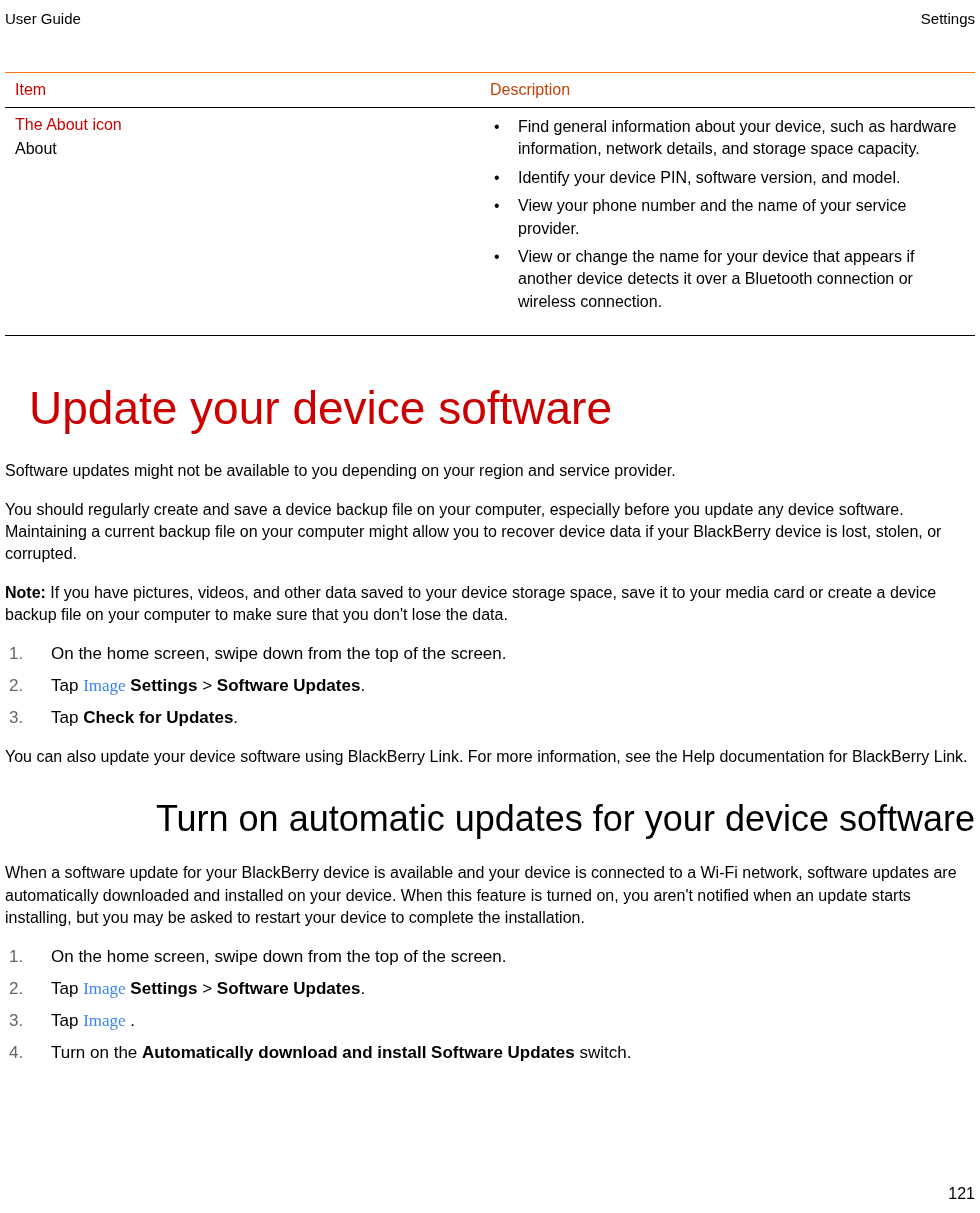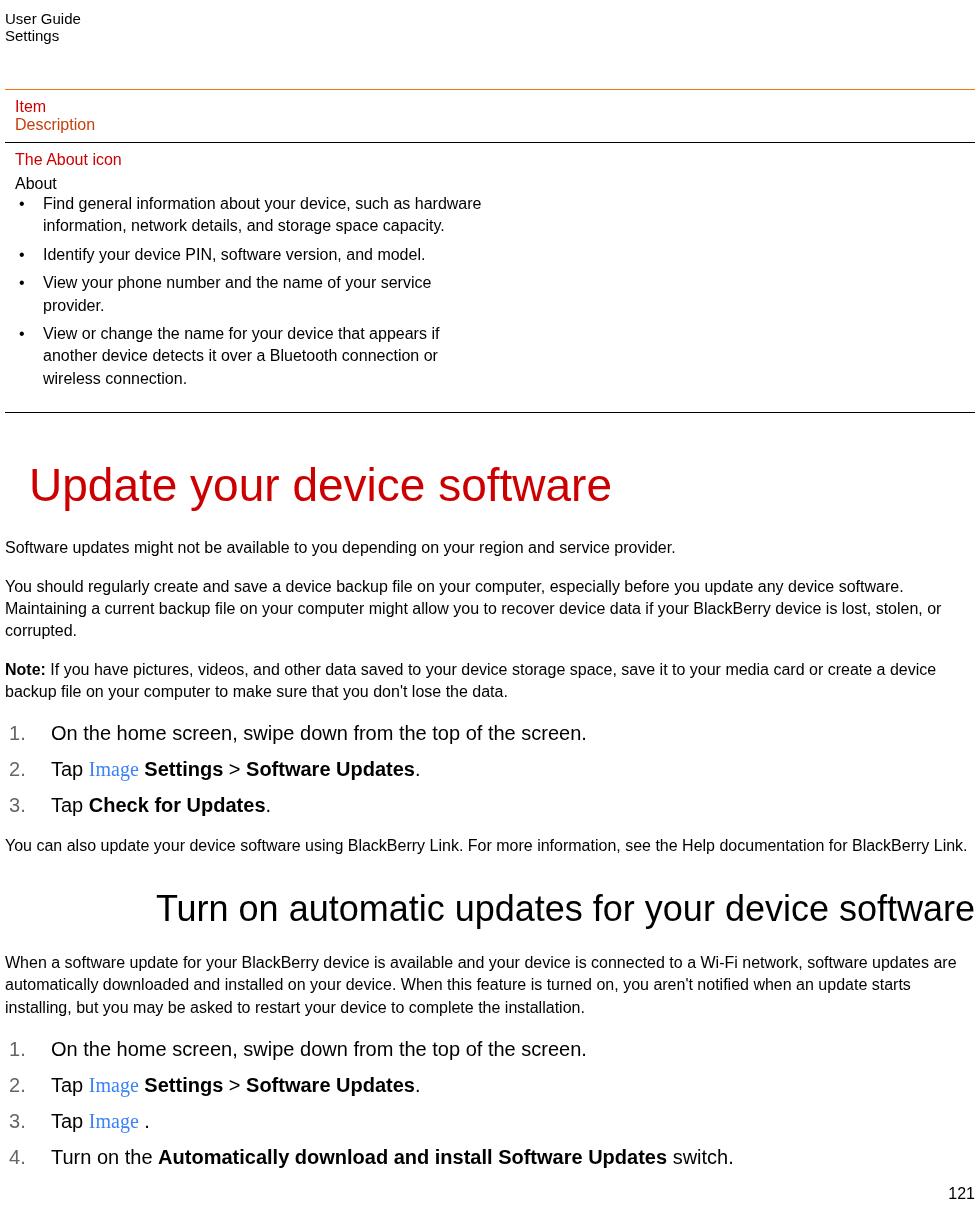--- a/index.html
+++ b/index.html
@@ -1,19 +1,18 @@
 <!DOCTYPE html>
 <html><head>
   <meta charset="utf-8">
   <style>
     * {
       margin: 0;
       padding: 0;
       box-sizing: border-box;
-      flex-direction: column;
     }
     body {
       font-family: Arial, Helvetica, sans-serif;
       width: 980px;
       height: 1213px;
       background: #fff;
       color: #000;
       position: relative;
       padding: 10px 5px;
     }
@@ -94,21 +93,21 @@
       list-style: none;
       counter-reset: step;
       margin-bottom: 16px;
     }
     ol.steps li {
       counter-increment: step;
       position: relative;
       padding-left: 46px;
       margin-bottom: 8px;
       line-height: 1.4;
-      font-size: 20px;
+      font-size: 17px;
     }
     ol.steps li::before {
       content: counter(step) ".";
       position: absolute;
       left: 4px;
       color: #666;
     }
     .img-placeholder {
       color: #3b82f6;
       font-family: Liberation Serif, serif;

